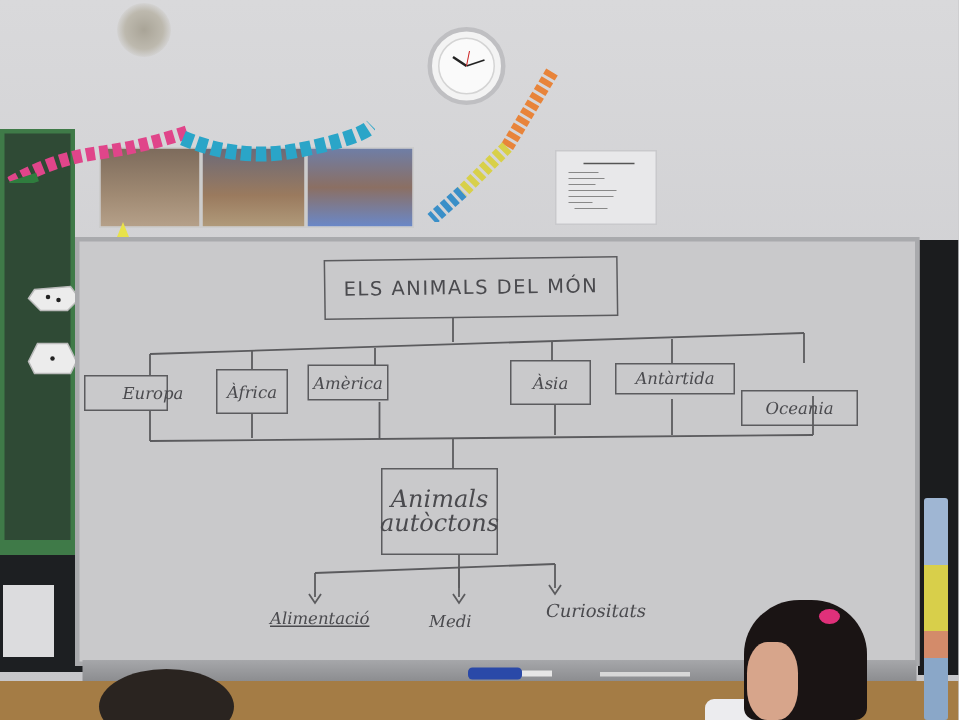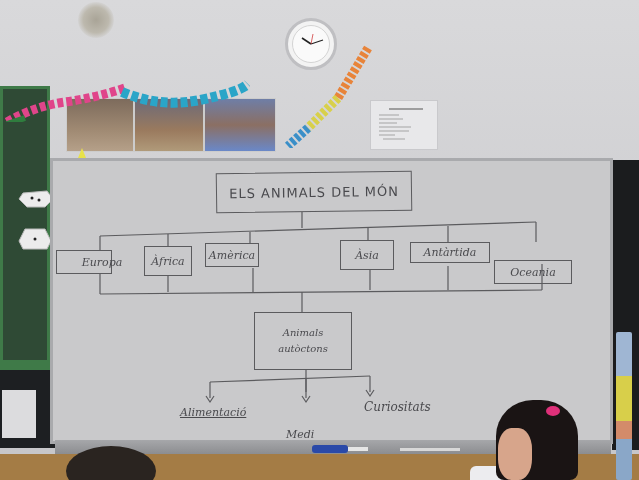--- a/index.html
+++ b/index.html
@@ -136,27 +136,27 @@
 
 <div id="title-box" class="map-box">ELS ANIMALS DEL MÓN</div>
 
 <div class="map-box" style="left:56px;top:250px;width:56px;height:24px;padding-left:36px;">Europa</div>
 <div class="map-box" style="left:144px;top:246px;width:48px;height:30px;font-style:italic;">Àfrica</div>
 <div class="map-box" style="left:205px;top:243px;width:54px;height:24px;">Amèrica</div>
 <div class="map-box" style="left:340px;top:240px;width:54px;height:30px;">Àsia</div>
 <div class="map-box" style="left:410px;top:242px;width:80px;height:21px;text-align:right;">Antàrtida</div>
 <div class="map-box" style="left:494px;top:240px;width:78px;height:24px;margin-top:20px;">Oceania</div>
 
-<div class="map-box" style="left:254px;top:312px;width:98px;height:58px;flex-direction:column;font-size:10px;line-height:16px;">
+<div class="map-box" style="left:254px;top:312px;width:78px;height:58px;flex-direction:column;font-size:16px;line-height:16px;">
   <span>Animals</span>
   <span>autòctons</span>
 </div>
 
 <div class="leaf" style="left:180px;top:406px;text-decoration:underline;">Alimentació</div>
-<div class="leaf" style="left:286px;top:428px;">Medi</div>
+<div class="leaf" style="left:286px;top:408px;">Medi</div>
 <div class="leaf" style="left:364px;top:400px;font-size:12px;">Curiositats</div>
 
 <div id="tray" class="abs"></div>
 <div id="marker-blue" class="abs"></div>
 <div id="marker-2" class="abs"></div>
 <div id="marker-3" class="abs"></div>
 <div id="floor" class="abs"></div>
 <div id="tube" class="abs"></div>
 
 <div id="head-left" class="abs"></div>

